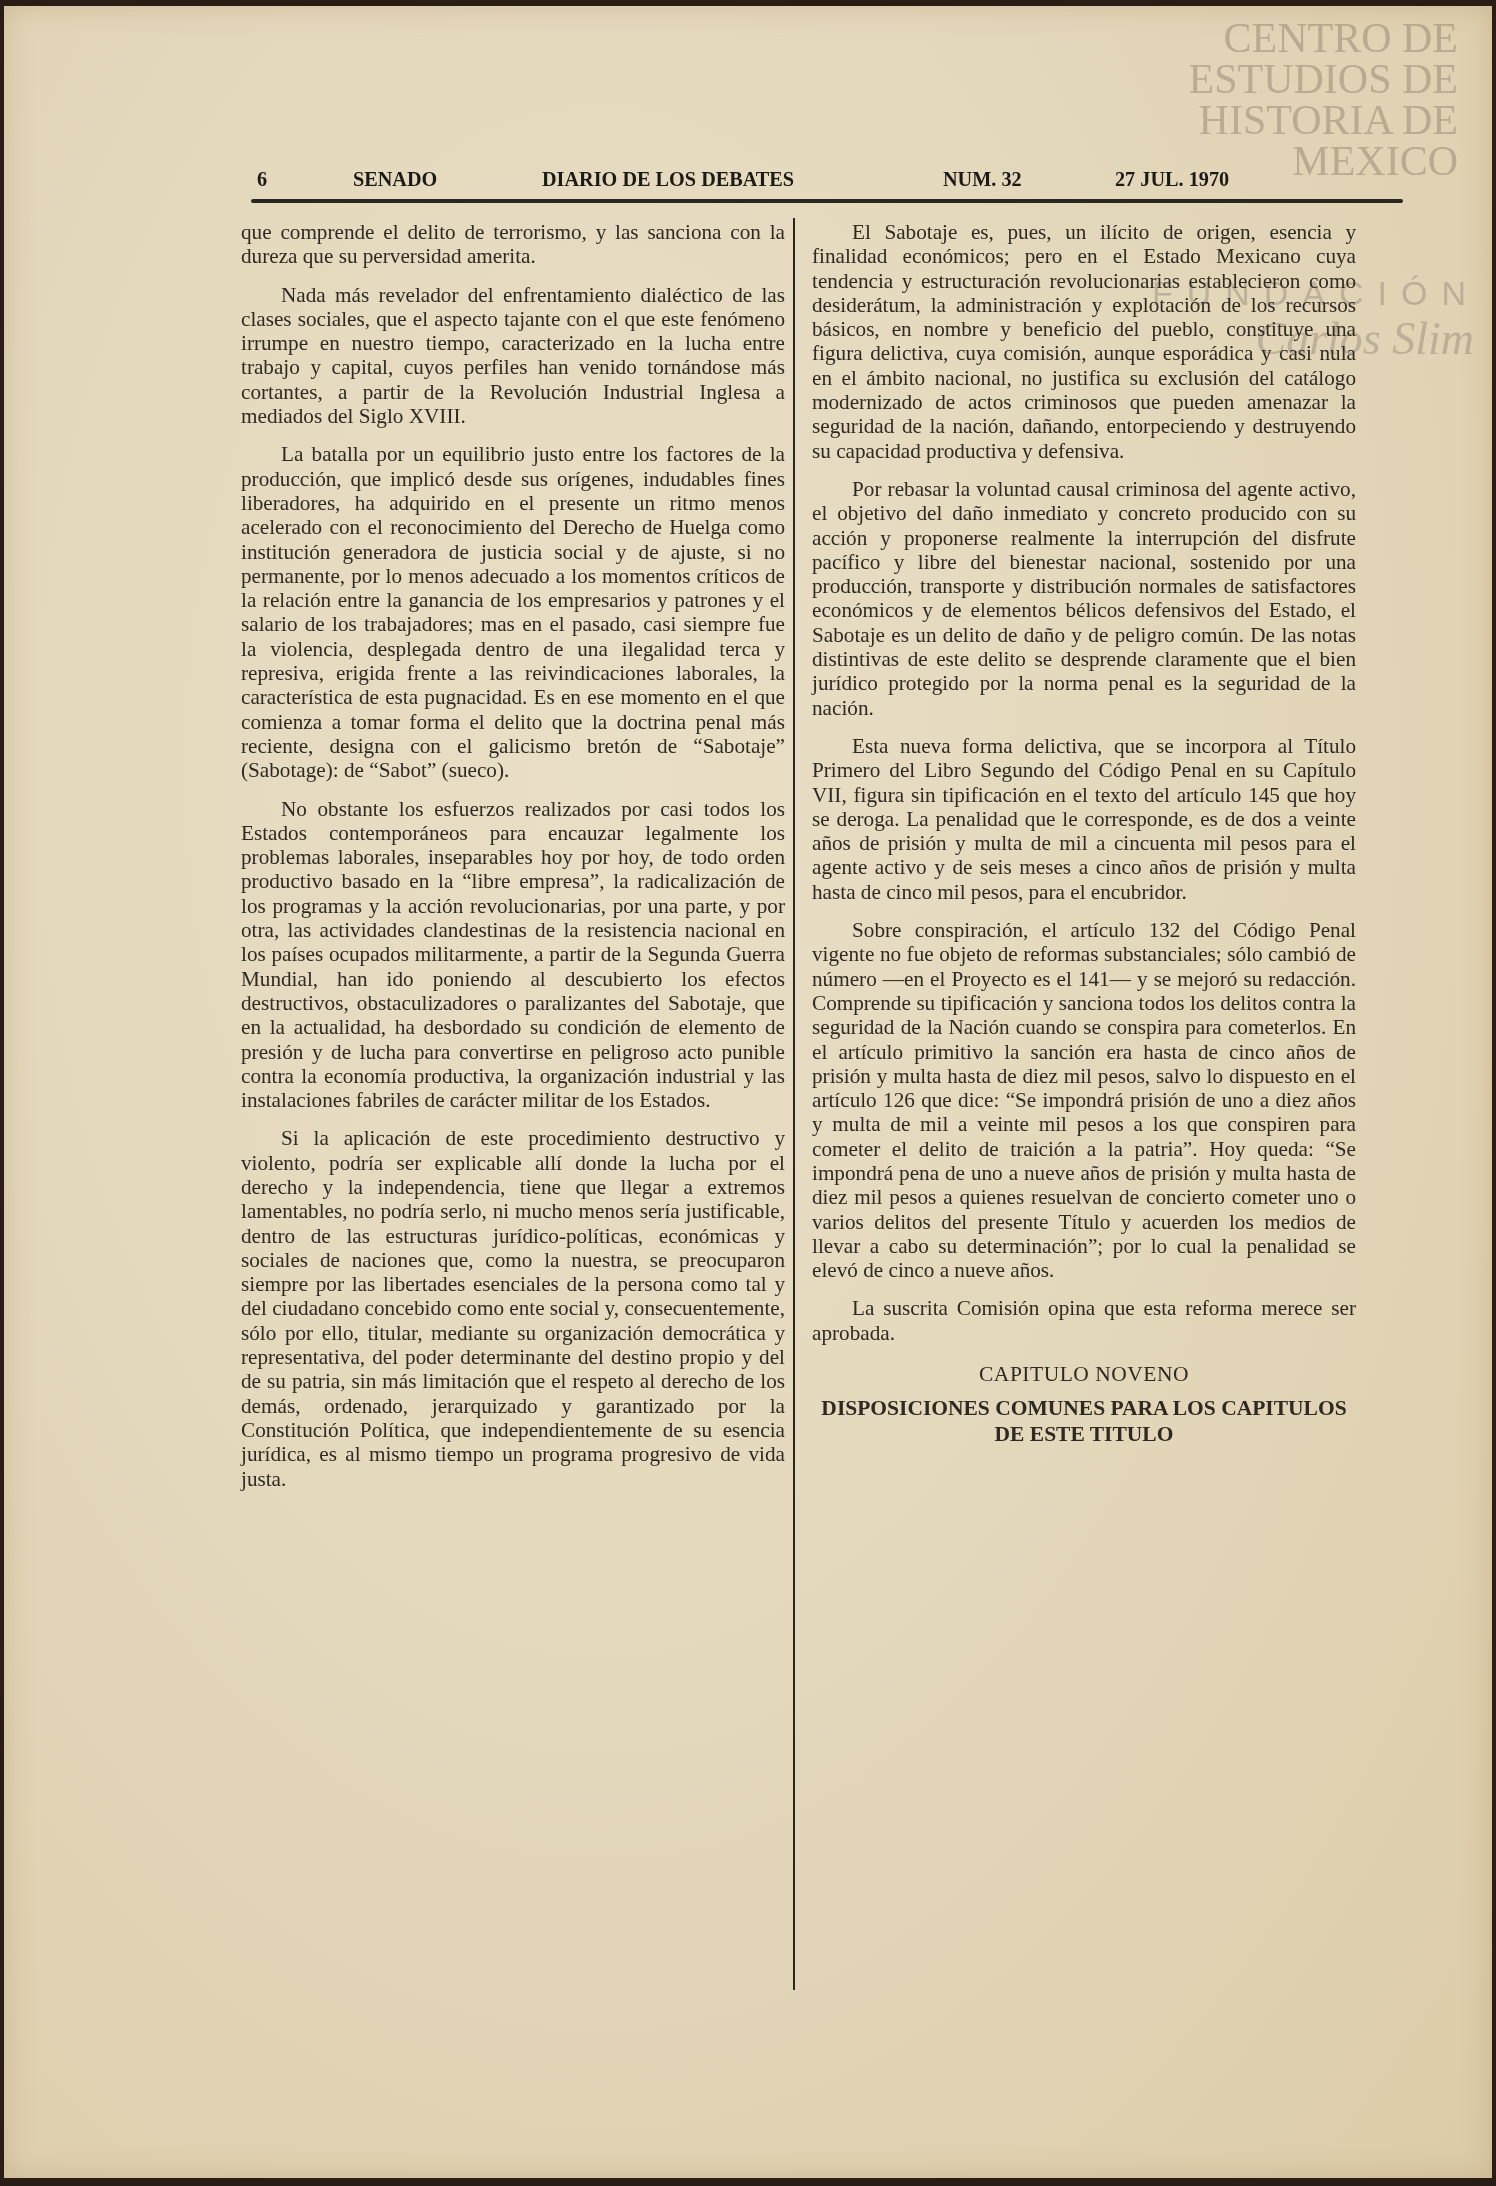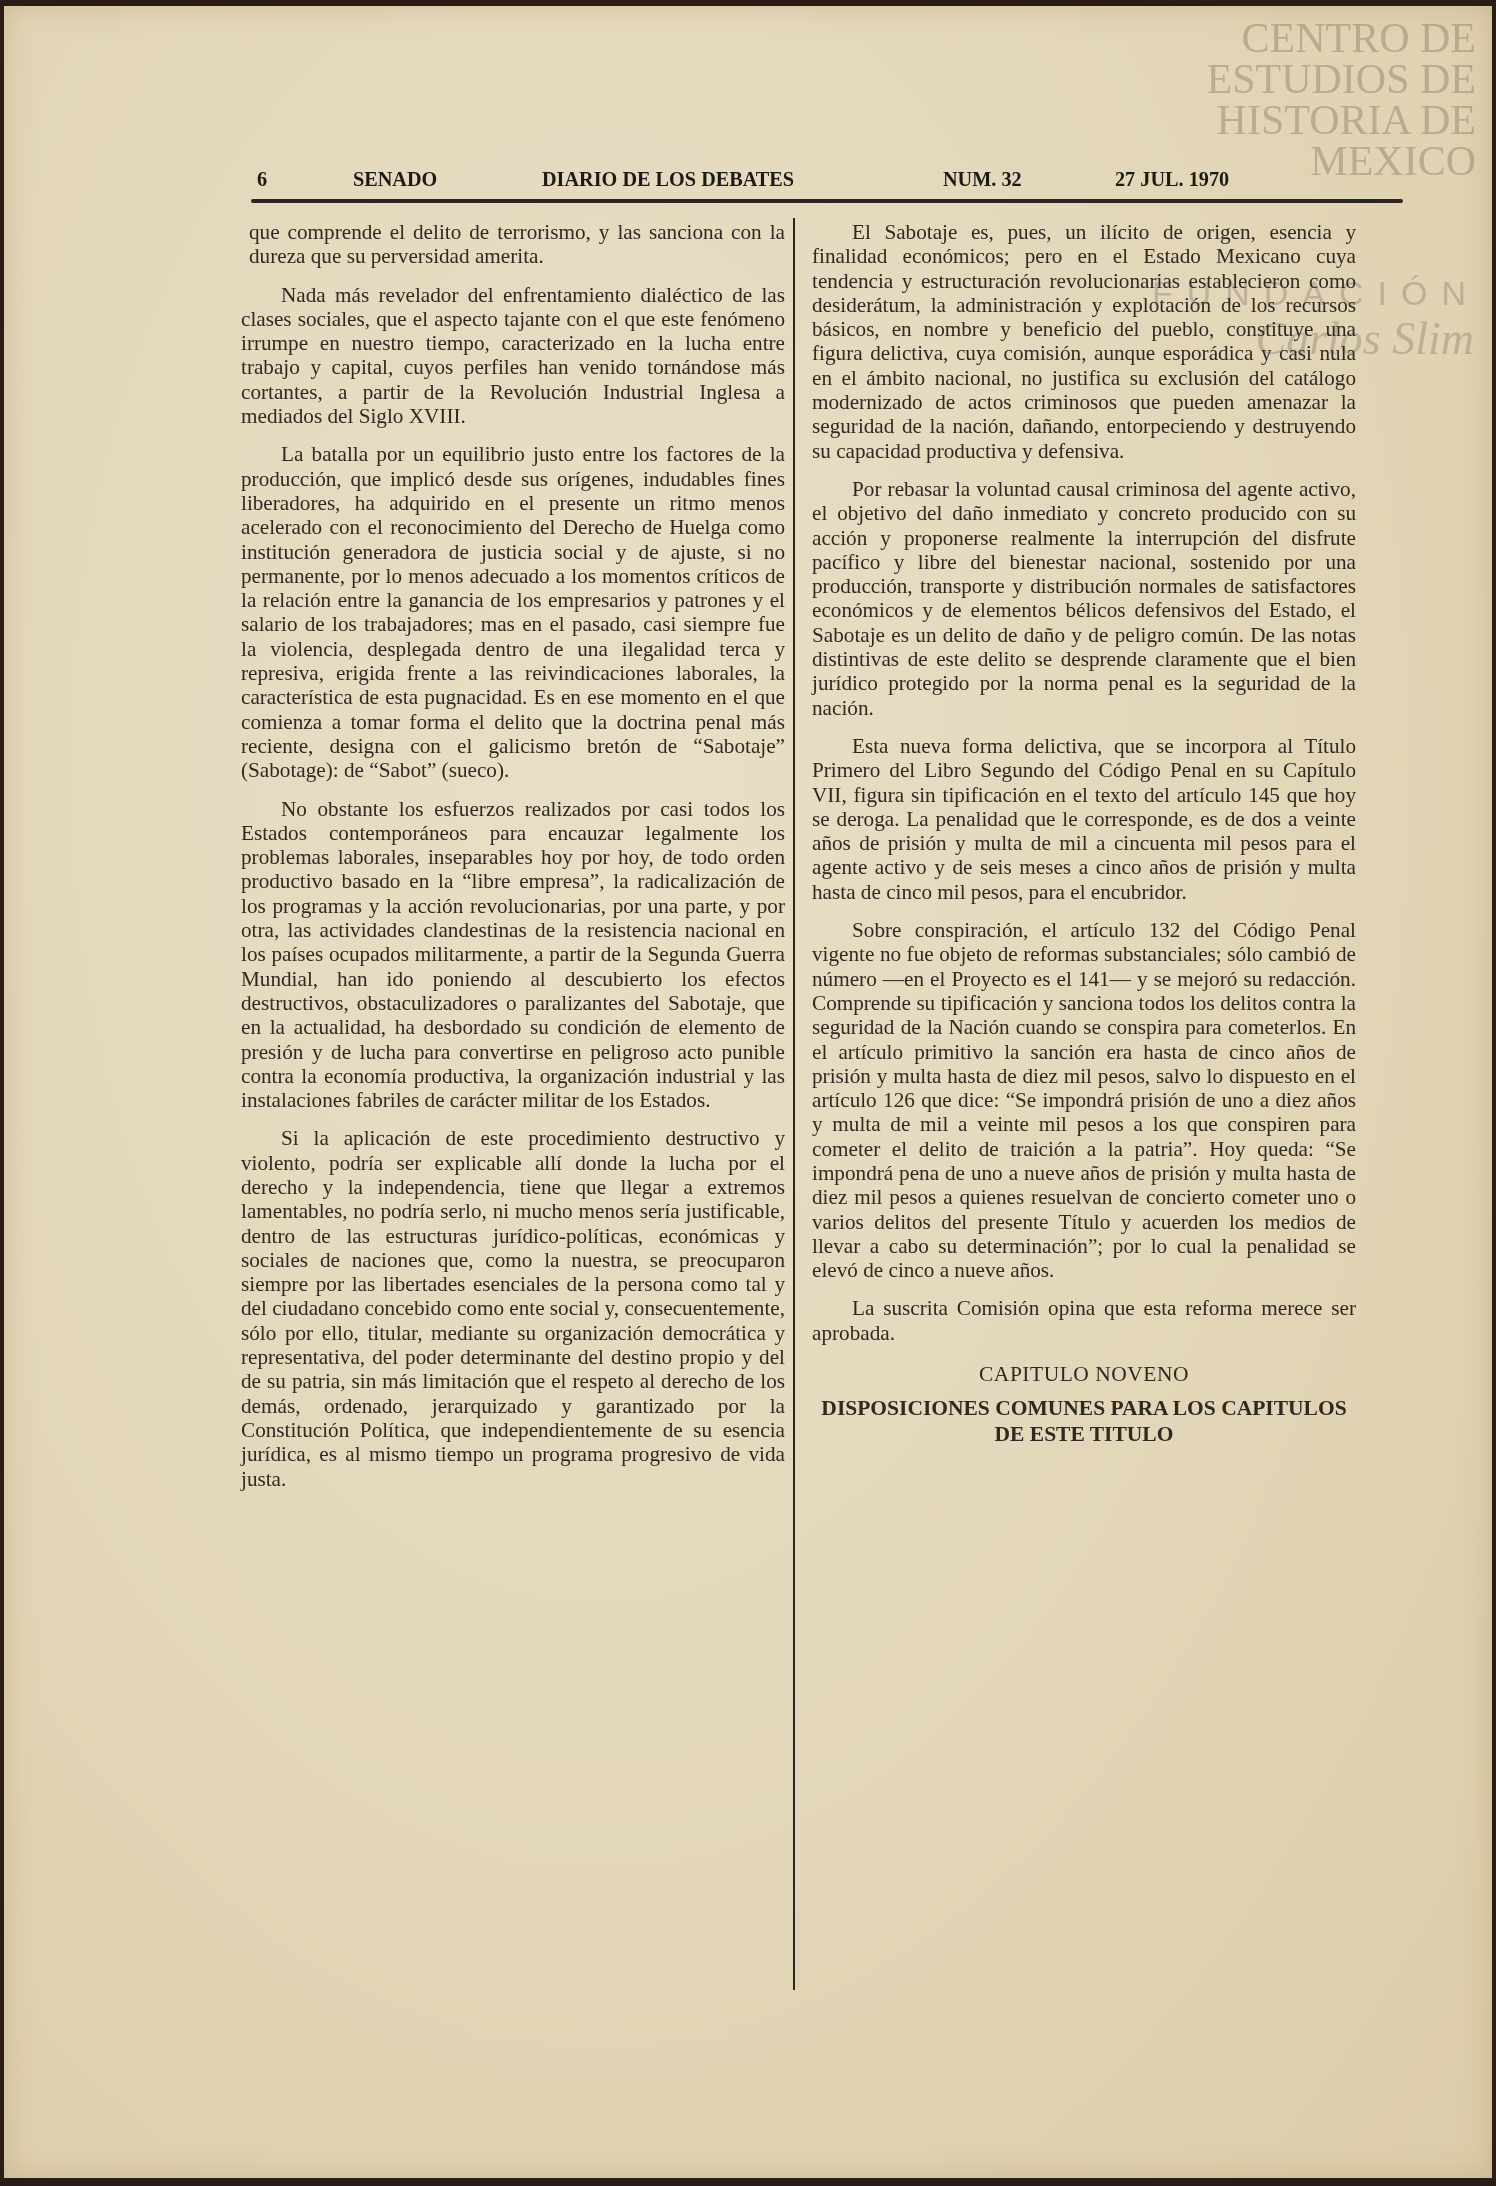--- a/index.html
+++ b/index.html
@@ -10,21 +10,21 @@
   }
   .page {
     position:absolute; left:4px; top:6px; width:1488px; height:2172px;
     background: radial-gradient(ellipse at 40% 35%, #e9dfc6 0%, #e4d8bc 45%, #dccca9 100%);
     box-shadow: inset 0 0 30px rgba(150,110,60,0.25);
   }
   .watermark {
     position:absolute; color:rgba(120,105,90,0.38);
     font-family:"Liberation Serif",serif; text-align:right; line-height:1;
   }
-  .wm-centro { right:16px; top:12px; width:420px; font-size:42px; line-height:41px; }
+  .wm-centro { right:34px; top:12px; width:420px; font-size:42px; line-height:41px; }
   .wm-fund { right:12px; top:248px; font-family:"Liberation Sans",sans-serif; font-size:34px; letter-spacing:14px; color:rgba(120,110,100,0.35);margin-top:22px;}
   .wm-slim { right:18px; top:310px; font-size:46px; font-style:italic; color:rgba(120,110,100,0.35); }
   .header {
     position:absolute; left:253px; top:160px; width:1000px; height:28px;
     font-family:"Liberation Serif",serif; font-weight:bold; font-size:22px; color:#1c1a14;
   }
   .header span { position:absolute; top:0; white-space:nowrap; transform:scaleX(0.92); transform-origin:left; }
   .h-page { left:0; }
   .h-senado { left:96px; }
   .h-diario { left:285px; }
@@ -38,21 +38,21 @@
     position:absolute; left:789px; top:212px; width:2px; height:1772px; background:#2a2620;
   }
   .col {
     position:absolute; top:214px; width:544px;
     font-size:21.2px; line-height:24.3px; color:#2e2a22;
     text-align:justify; hyphens:manual;
   }
   .col-left { left:237px; }
   .col-right { left:808px; }
   .col p { margin:0 0 14px 0; text-indent:40px; }
-  .col p.noindent { text-indent:0;margin-left:8px; }
+  .col p.noindent { text-indent:0; }
   .col h3 {
     margin:6px 0 6px 0; font-weight:normal; text-align:center; font-size:21.5px; letter-spacing:0.5px;
     line-height:30px;
   }
   .col h2 {
     margin:0 0 10px 0; font-weight:bold; text-align:center; font-size:21.5px; line-height:26px;
   }
 </style>
 </head>
 <body>

